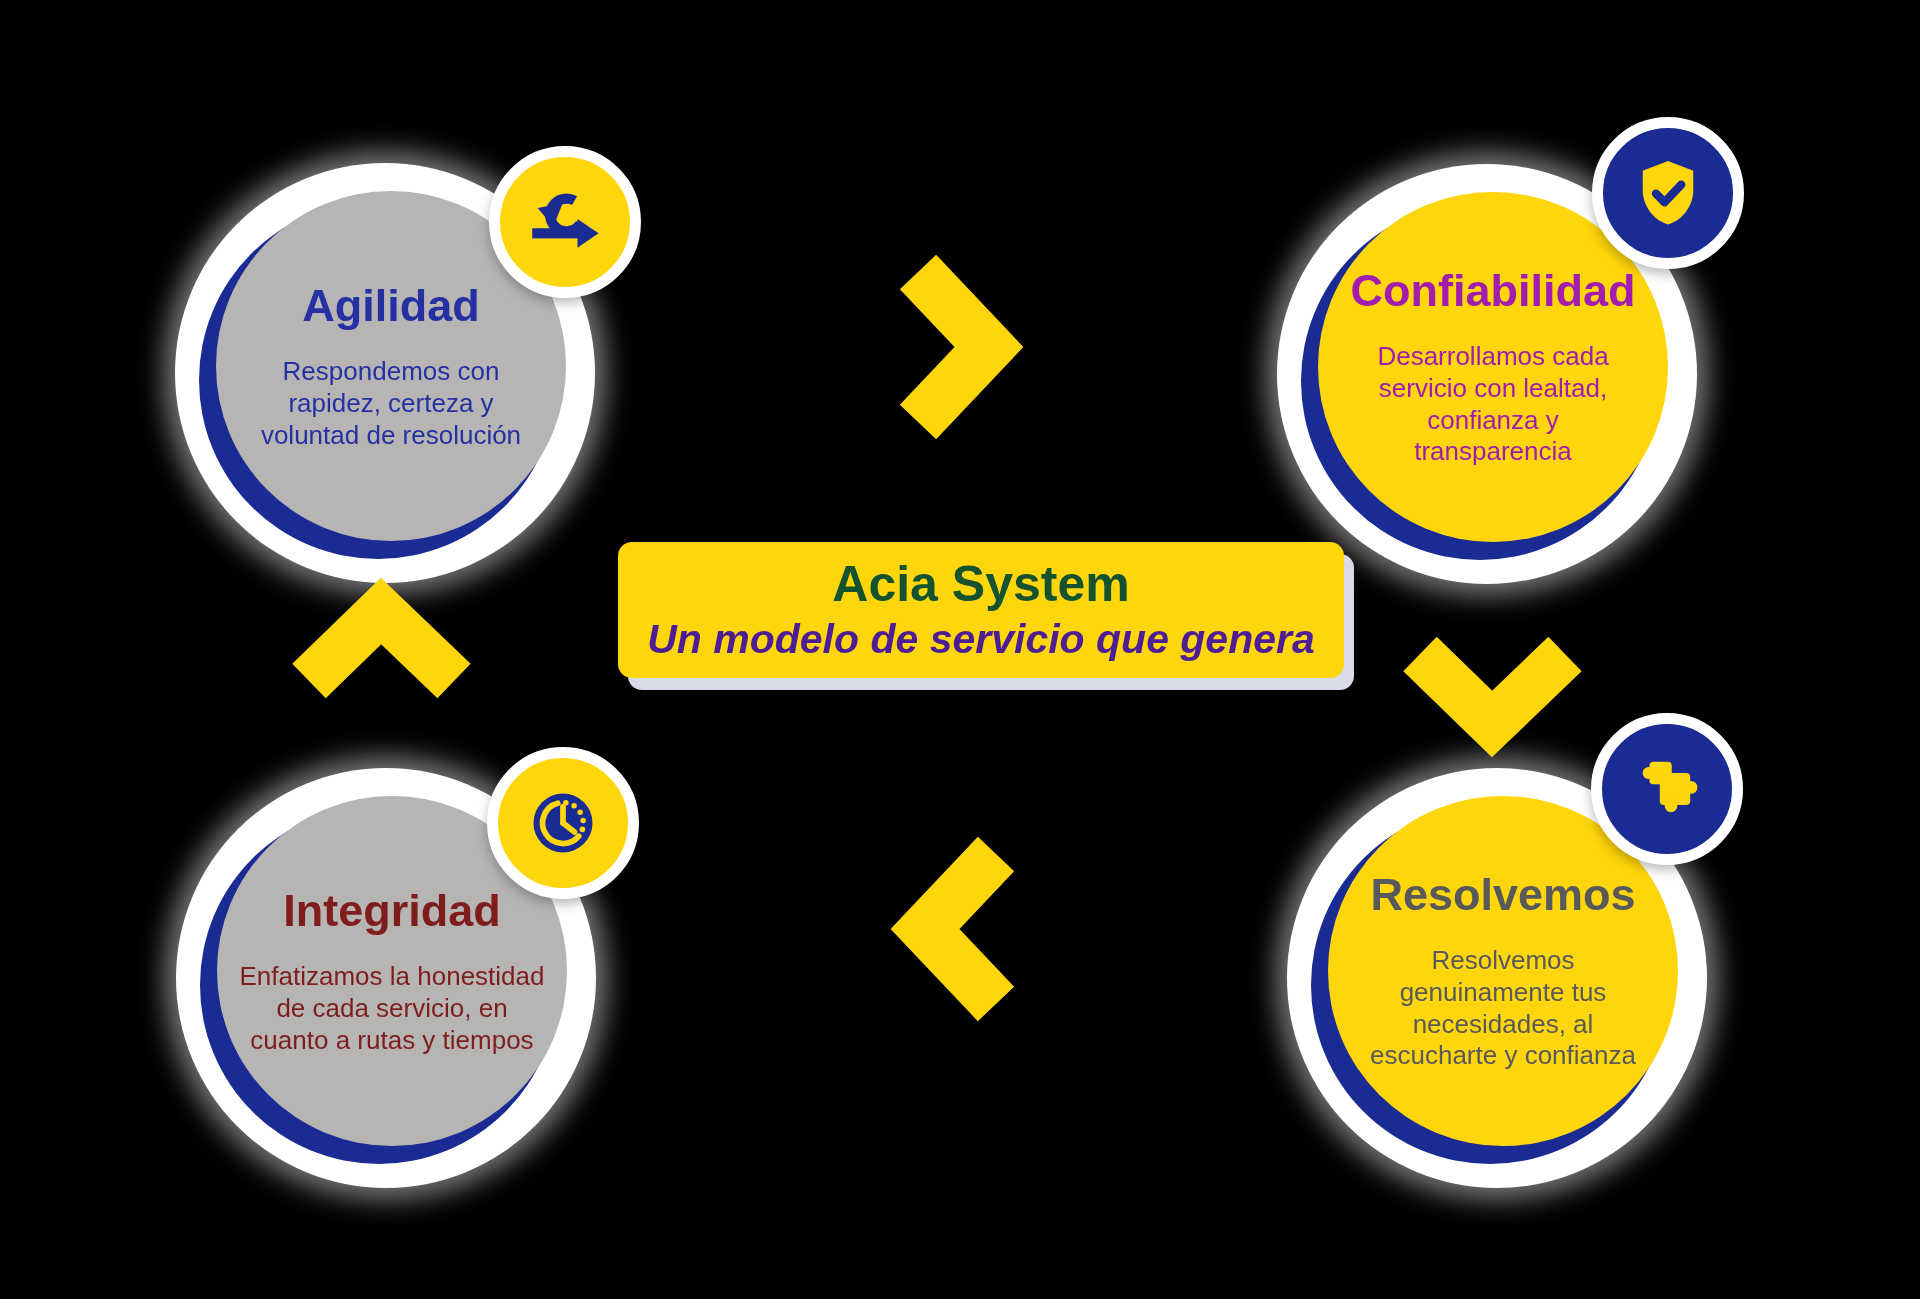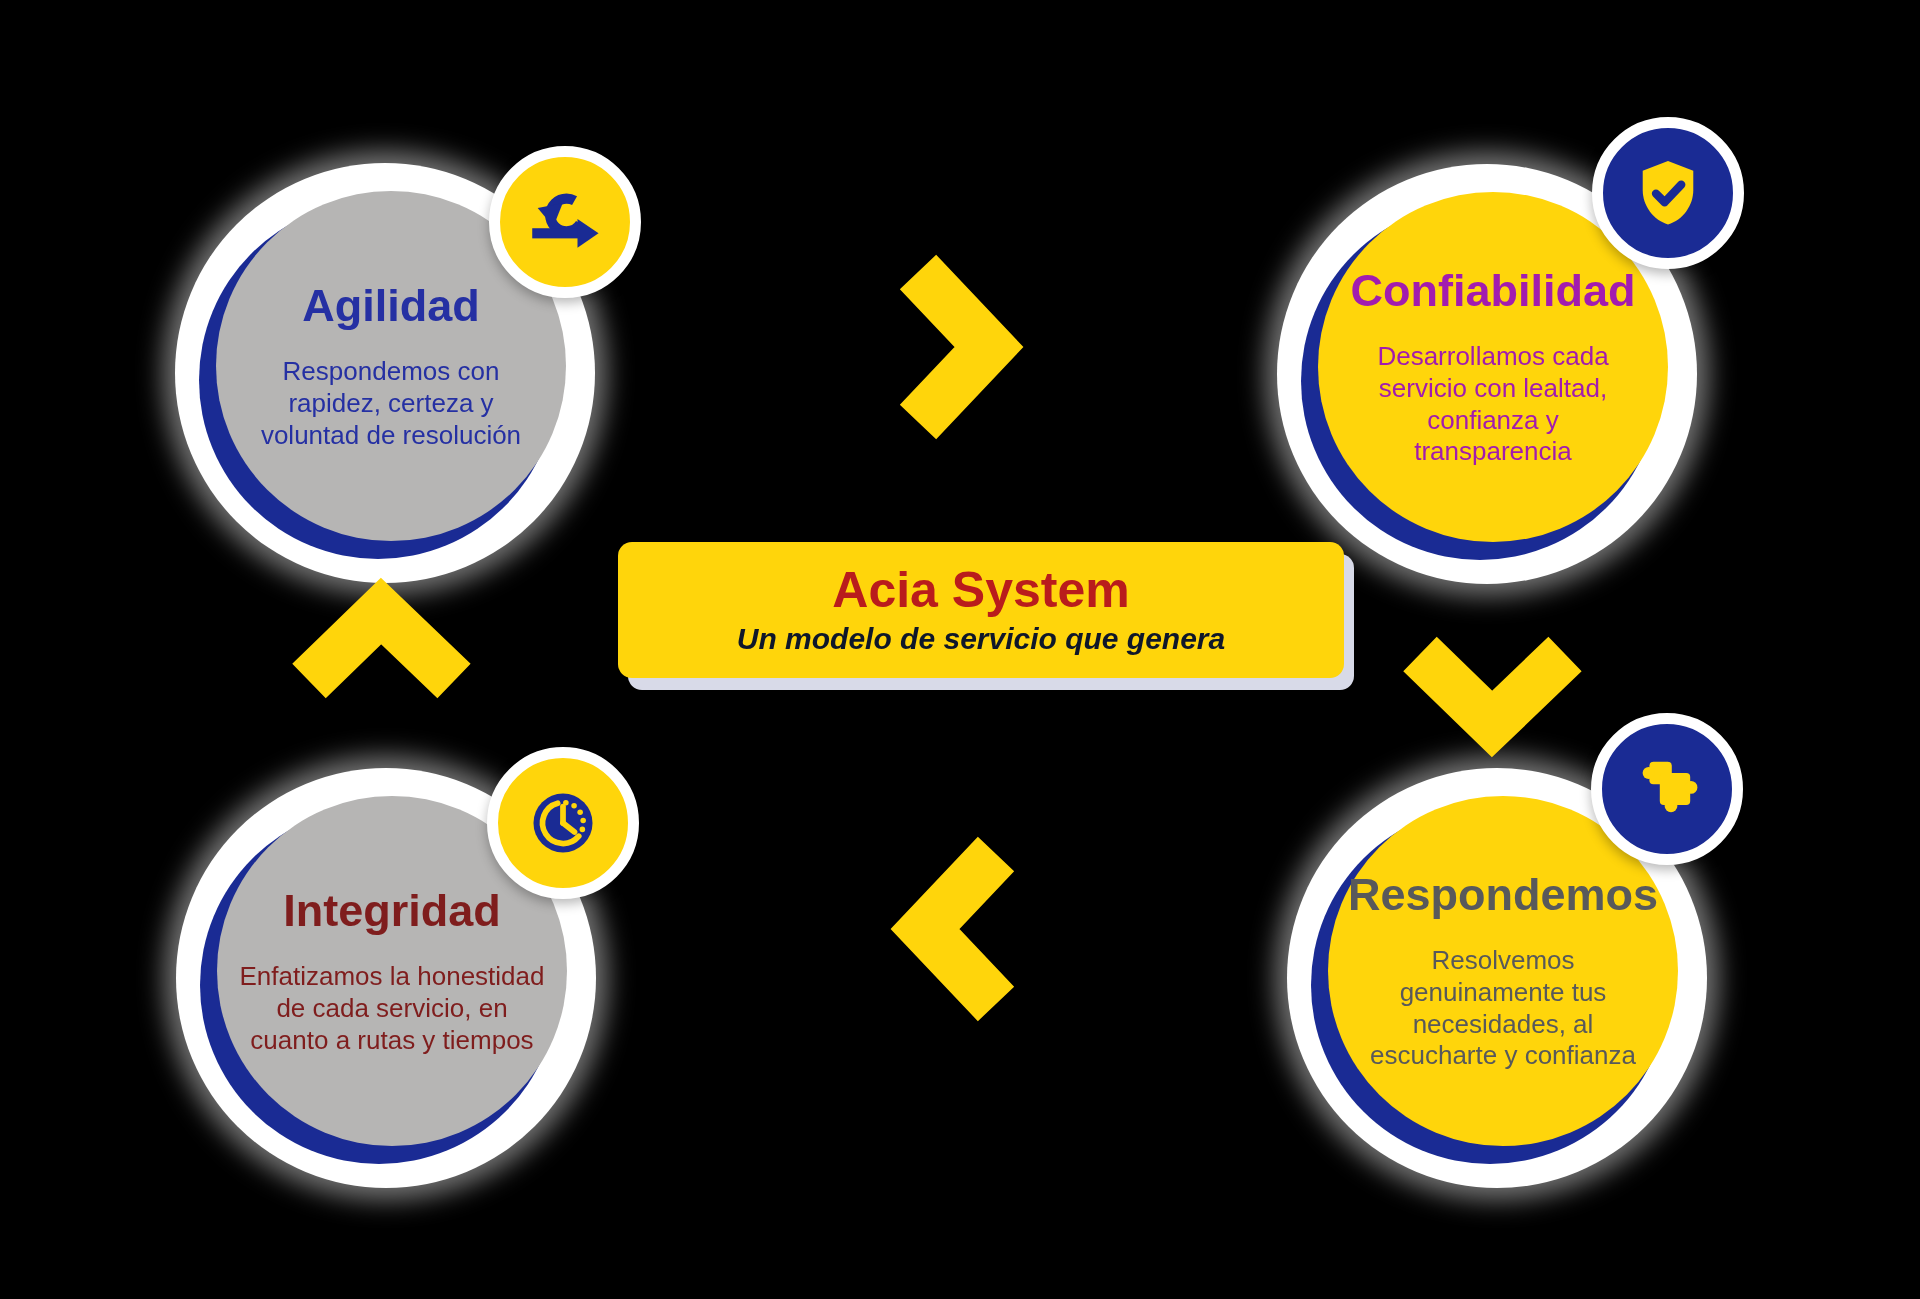--- a/index.html
+++ b/index.html
@@ -30,22 +30,22 @@
     border:11px solid #ffffff;display:flex;align-items:center;justify-content:center;
     box-shadow:0 5px 12px rgba(0,0,0,0.28);z-index:3;
   }
   .badge svg{display:block;}
   
   .center-box{
     position:absolute;left:618px;top:542px;width:726px;height:136px;
     background:#FFD50B;border-radius:14px;box-shadow:10px 12px 0 #D8DAE8;
     display:flex;flex-direction:column;align-items:center;justify-content:center;
   }
-  .center-title{font-size:50px;font-weight:700;color:#b91c1c;line-height:1.1;}
-  .center-subtitle{font-size:30px;font-style:italic;font-weight:700;color:#0f172a;line-height:1.15;margin-top:4px;}
+  .center-title{font-size:50px;font-weight:700;color:#14532d;line-height:1.1;}
+  .center-subtitle{font-size:41px;font-style:italic;font-weight:700;color:#4c1d95;line-height:1.15;margin-top:4px;}
   
   .chev{position:absolute;overflow:visible;}
   .chev polyline{fill:none;stroke:#FFD50B;stroke-linejoin:miter;stroke-linecap:butt;}
 </style>
 </head>
 <body>
 
 <div class="canvas">
 
   <div class="node" style="left:175px;top:163px;">
@@ -106,21 +106,21 @@
         <circle cx="73.6" cy="57.8" r="3.4" fill="#FFD50B"></circle>
       </svg>
     </div>
   </div>
 
   <div class="node" style="left:1287px;top:768px;">
     <div class="glow"></div>
     <div class="ring-blue"></div>
     <div class="main-circle" style="background: rgb(255, 213, 11); color: rgb(88, 89, 91);">
       <div class="node-text" style="max-width:278px;">
-        <div class="node-title">Respondemos</div>
+        <div class="node-title">Resolvemos</div>
         <div class="node-desc" style="width:274px;">Resolvemos genuinamente tus necesidades, al escucharte y confianza</div>
       </div>
     </div>
     <div class="badge" style="left:304px;top:-55px;background:#1A2B94;">
       <svg width="80" height="80" viewBox="0 0 100 100">
         <g fill="#FFD50B">
           <rect x="28" y="16" width="28" height="28" rx="5"></rect>
           <circle cx="27" cy="30" r="7.5"></circle>
           <rect x="41" y="30" width="38" height="40" rx="5"></rect>
           <circle cx="80" cy="48" r="8"></circle>

